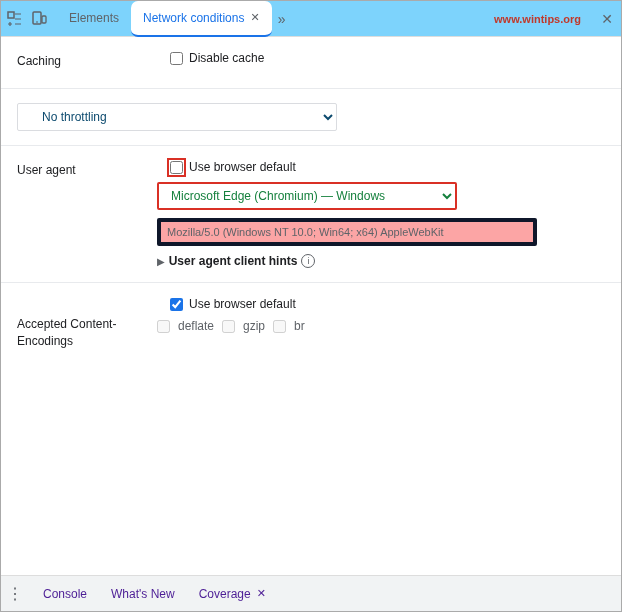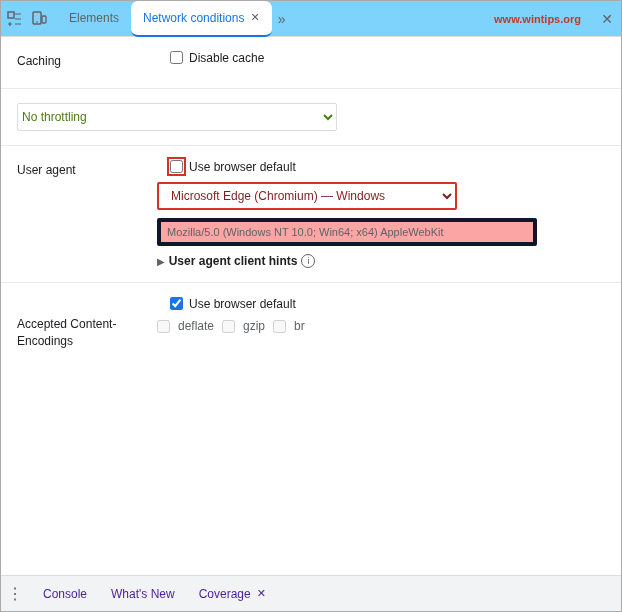--- a/index.html
+++ b/index.html
@@ -127,21 +127,21 @@
     .row-control {
       flex: 1;
       display: flex;
       flex-direction: column;
       gap: 8px;
     }
 
     
     .checkbox-row {
       display: flex;
-      align-items: flex-start;
+      align-items: flex-end;
       gap: 6px;
       font-size: 12px;
       padding-left: 13px;
     }
     .checkbox-row input[type="checkbox"] {
       width: 13px;
       height: 13px;
       cursor: pointer;
       margin: 0;
     }
@@ -150,41 +150,41 @@
     }
 
     
     .throttle-select {
       width: 320px;
       height: 28px;
       border: 1px solid #dadce0;
       border-radius: 2px;
       background: #fff;
       font-size: 12px;
-      padding: 0 0;
-      cursor: pointer;
-      color: #4d7c0f;
+      padding: 0 20px;
+      cursor: pointer;
+      color: #0c4a6e;
       appearance: auto;
     }
 
     
     .ua-dropdown-container {
       position: relative;
       display: inline-block;
     }
     .ua-select {
       width: 300px;
       height: 28px;
       border: 2px solid #d93025;
       border-radius: 2px;
       background: #fff;
       font-size: 12px;
       padding: 0 8px;
       cursor: pointer;
-      color: #7f1d1d;
+      color: #15803d;
       appearance: auto;
     }
 
     .ua-string-input {
       width: 380px;
       height: 28px;
       border: 4px solid #0f172a;
       border-radius: 2px;
       background: #fca5a5;
       font-size: 11px;

